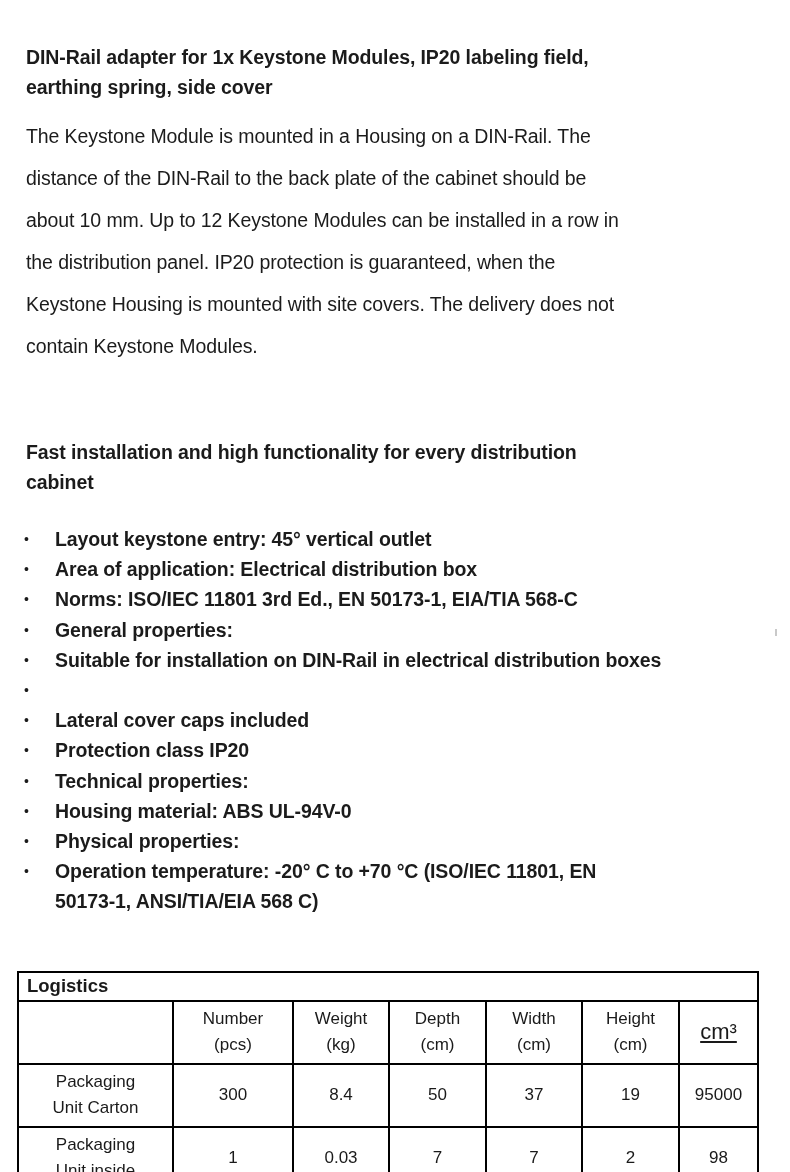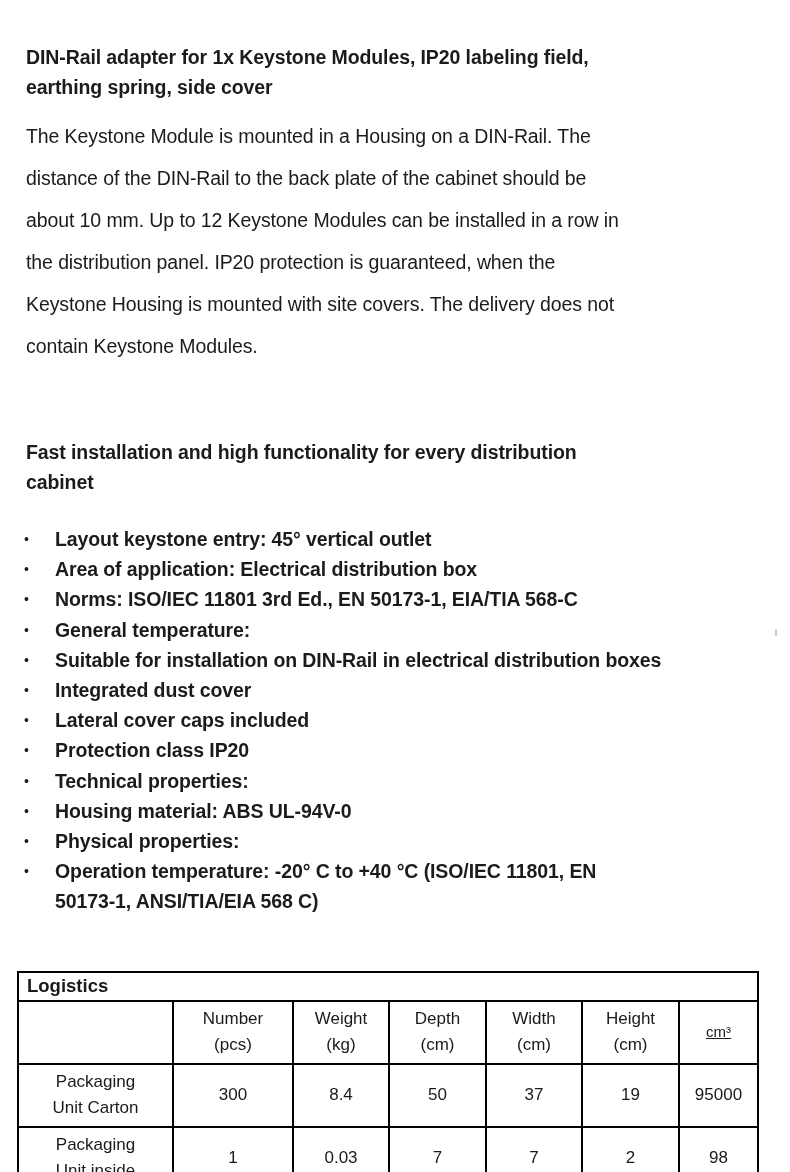--- a/index.html
+++ b/index.html
@@ -81,21 +81,21 @@
   tr.title-row td {
     text-align: left;
     font-weight: bold;
     font-size: 18.5px;
     padding-left: 8px;
     height: 29px;
     line-height: 22px;
   }
   tr.header-row td { height: 63px; }
   tr.data-row td   { height: 63px; }
-  td.supercell { font-size: 15px; text-decoration: underline; }
+  td.supercell { font-size: 22px; text-decoration: underline; }
   .stray-mark {
     position: absolute;
     left: 775px; top: 629px;
     width: 2px; height: 7px;
     background: #c9c9c9;
   }
 </style>
 </head>
 <body>
 
@@ -122,29 +122,28 @@
     <li>
         <span class="bullet">•</span>
         <span class="feature-text">Area of application: Electrical distribution box</span>
       </li>
     <li>
         <span class="bullet">•</span>
         <span class="feature-text">Norms: ISO/IEC 11801 3rd Ed., EN 50173-1, EIA/TIA 568-C</span>
       </li>
     <li>
         <span class="bullet">•</span>
-        <span class="feature-text">General temperature:</span>
+        <span class="feature-text">General properties:</span>
       </li>
     <li>
         <span class="bullet">•</span>
         <span class="feature-text">Suitable for installation on DIN-Rail in electrical distribution boxes</span>
       </li>
     <li>
         <span class="bullet">•</span>
-        <span class="feature-text">Integrated dust cover</span>
       </li>
     <li>
         <span class="bullet">•</span>
         <span class="feature-text">Lateral cover caps included</span>
       </li>
     <li>
         <span class="bullet">•</span>
         <span class="feature-text">Protection class IP20</span>
       </li>
     <li>
@@ -154,21 +153,21 @@
     <li>
         <span class="bullet">•</span>
         <span class="feature-text">Housing material: ABS UL-94V-0</span>
       </li>
     <li>
         <span class="bullet">•</span>
         <span class="feature-text">Physical properties:</span>
       </li>
     <li>
         <span class="bullet">•</span>
-        <span class="feature-text">Operation temperature: -20° C to +40 °C (ISO/IEC 11801, EN
+        <span class="feature-text">Operation temperature: -20° C to +70 °C (ISO/IEC 11801, EN
 50173-1, ANSI/TIA/EIA 568 C)</span>
       </li>
   </ul>
 
   <table class="logistics">
     <colgroup>
       <col style="width:155px">
       <col style="width:120px">
       <col style="width:96px">
       <col style="width:97px">

